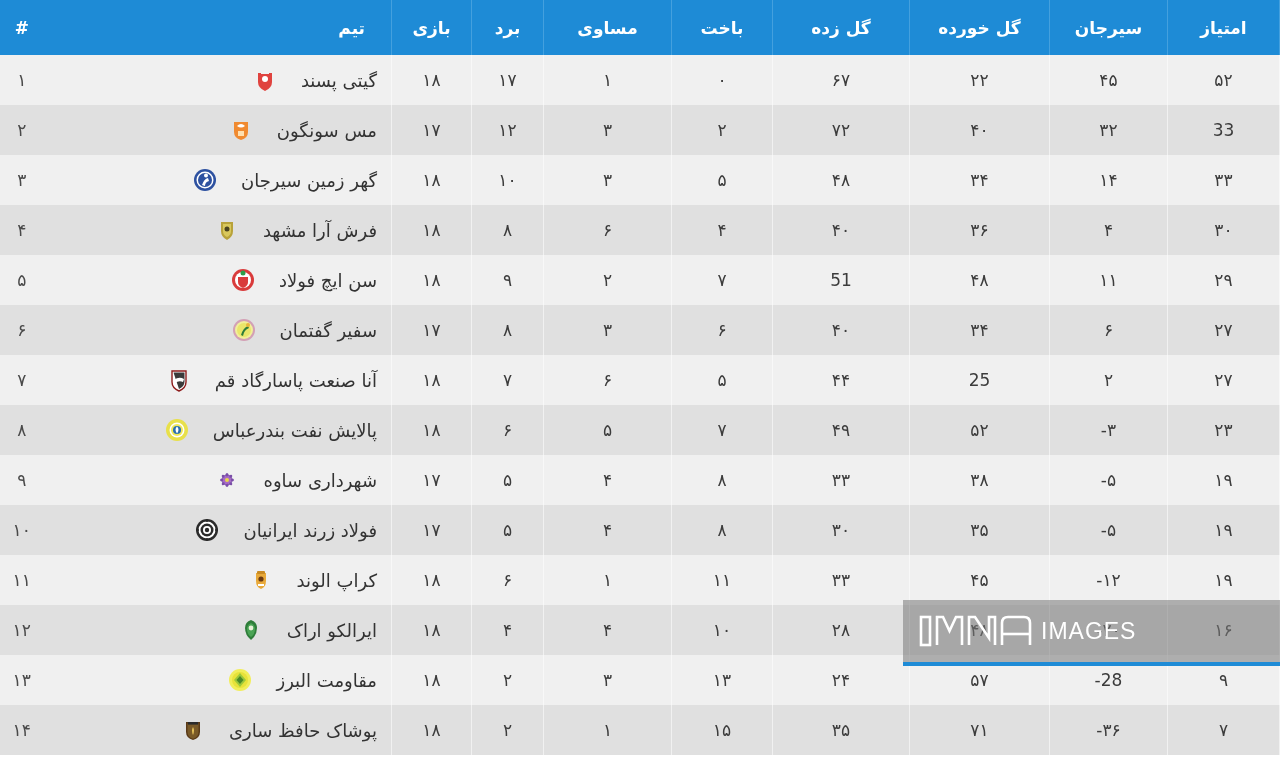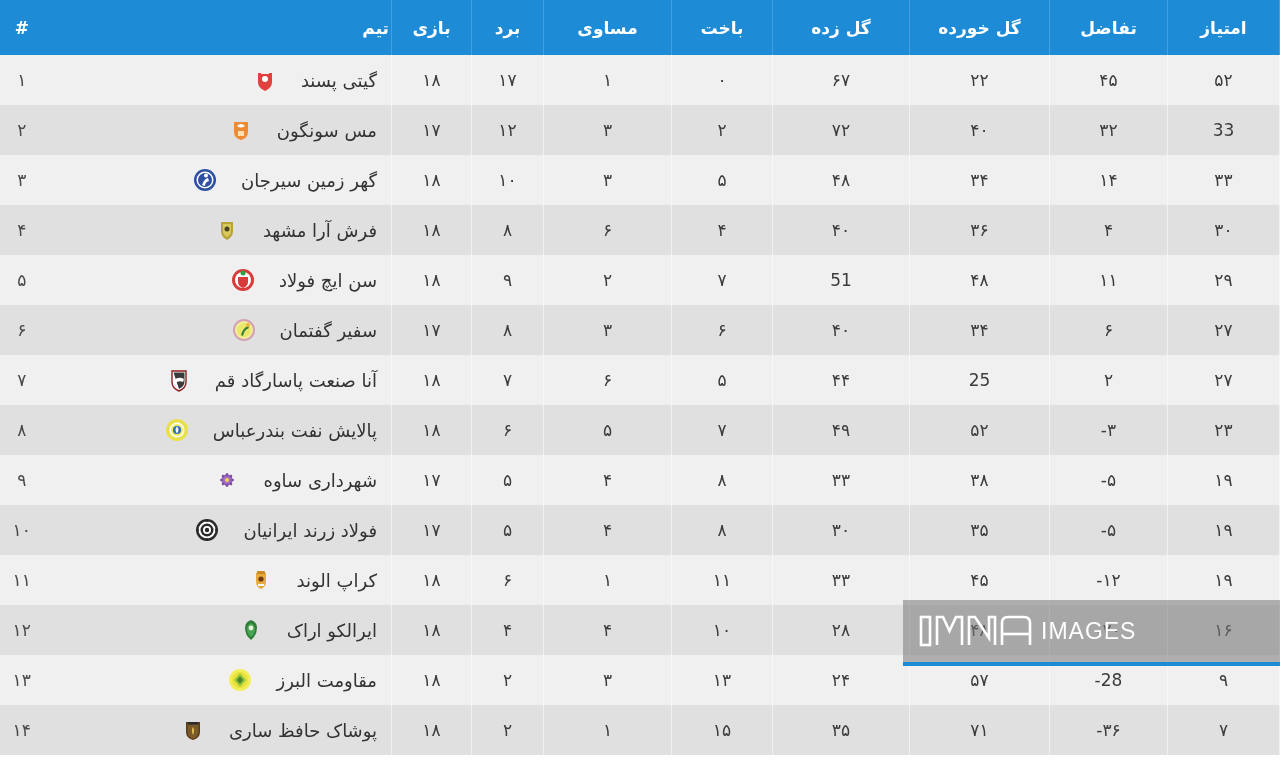--- a/index.html
+++ b/index.html
@@ -38,21 +38,21 @@
     padding: 0;
     white-space: nowrap;
   }
   thead th.col-rank {
     border-right: none;
     width: 44px;
   }
   thead th.col-team {
     text-align: left;
     padding-left: 0;
-    padding-right: 2px;
+    padding-right: 26px;
     border-left: none;
   }
   thead th.col-team .head-team-inner {
     display: block;
     text-align: right;
     padding-right: 0;
   }
 
   
   tbody tr {
@@ -163,21 +163,21 @@
     <col class="w-lost">
       <col class="w-draw">
       <col class="w-win">
       <col class="w-played">
     <col class="w-team">
       <col class="w-rank">
   </colgroup>
   <thead>
     <tr>
       <th class="col-points">امتیاز</th>
-      <th class="col-gd">تفاضل</th>
+      <th class="col-gd">سیرجان</th>
       <th class="col-ga">گل خورده</th>
       <th class="col-gf">گل زده</th>
       <th class="col-lost">باخت</th>
       <th class="col-draw">مساوی</th>
       <th class="col-win">برد</th>
       <th class="col-played">بازی</th>
       <th class="col-team">
         <span class="head-team-inner">تیم</span>
       </th>
       <th class="col-rank">#</th>

